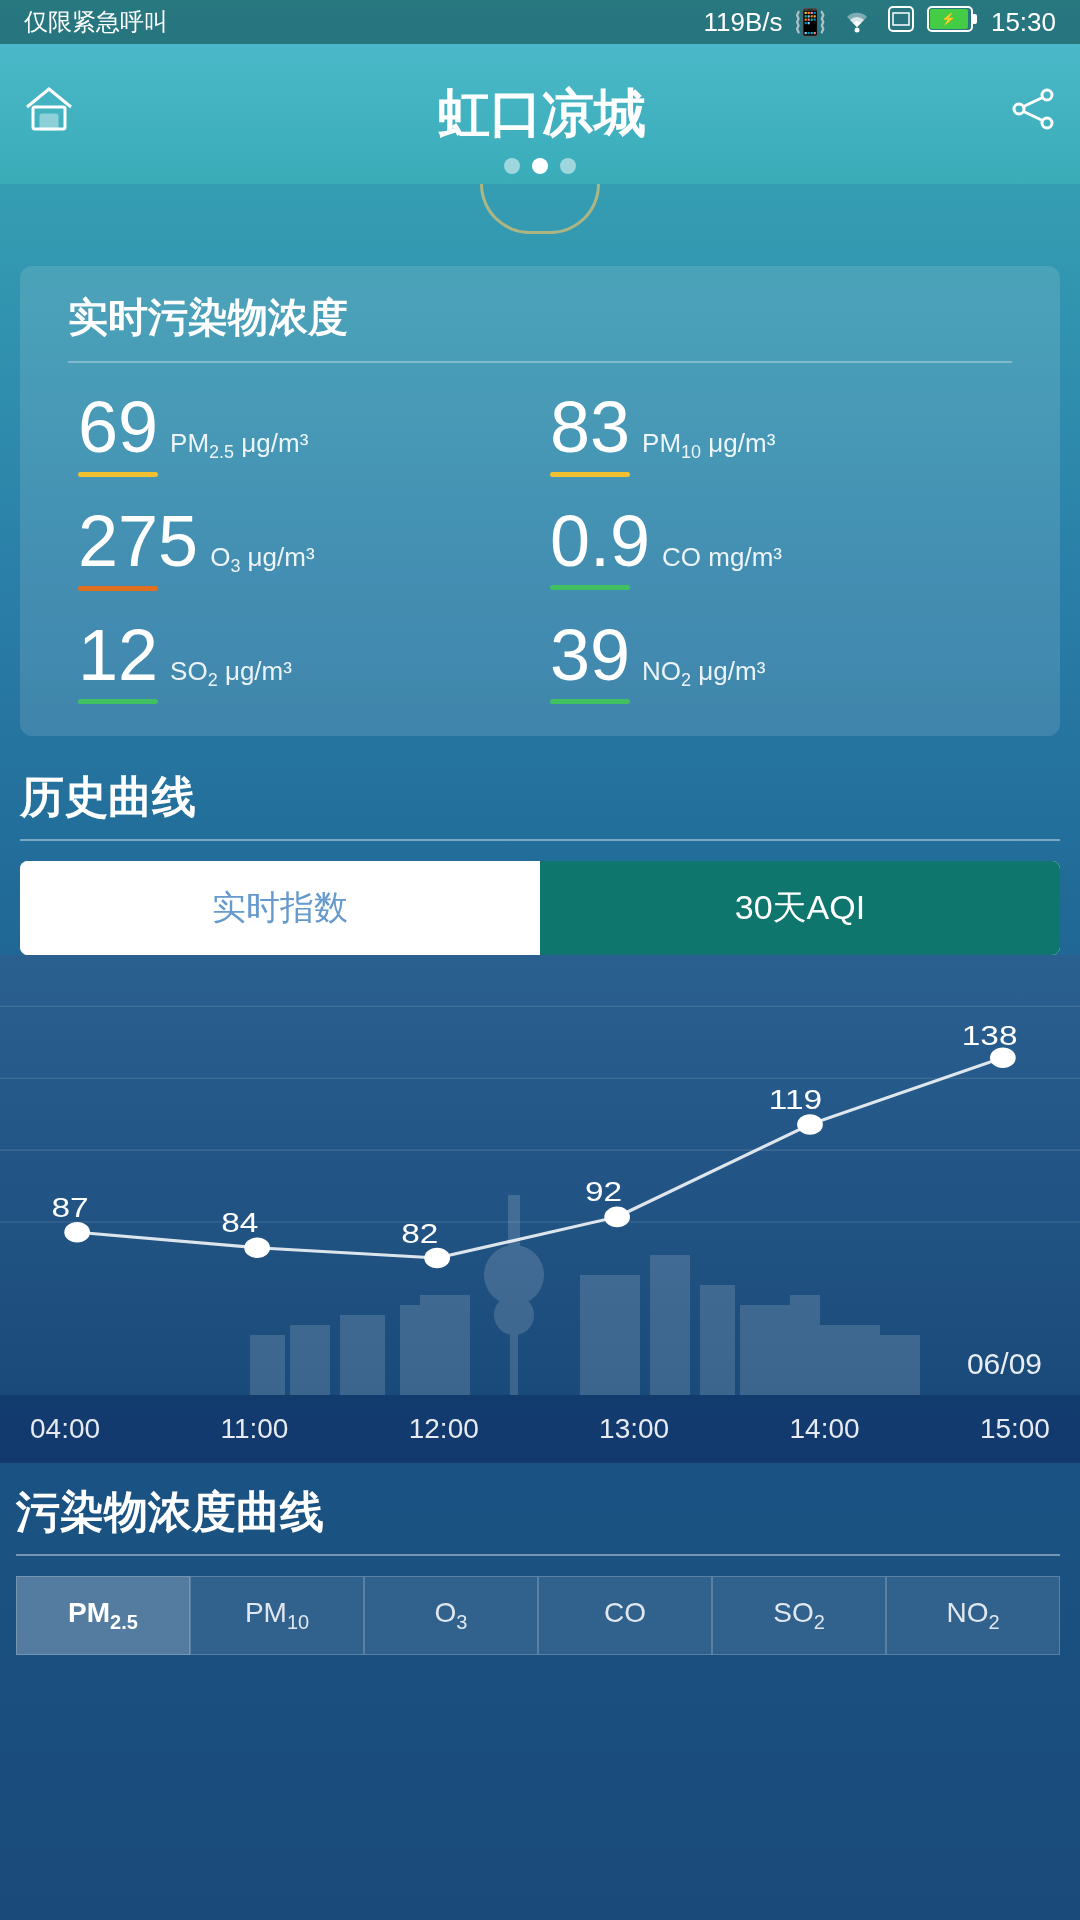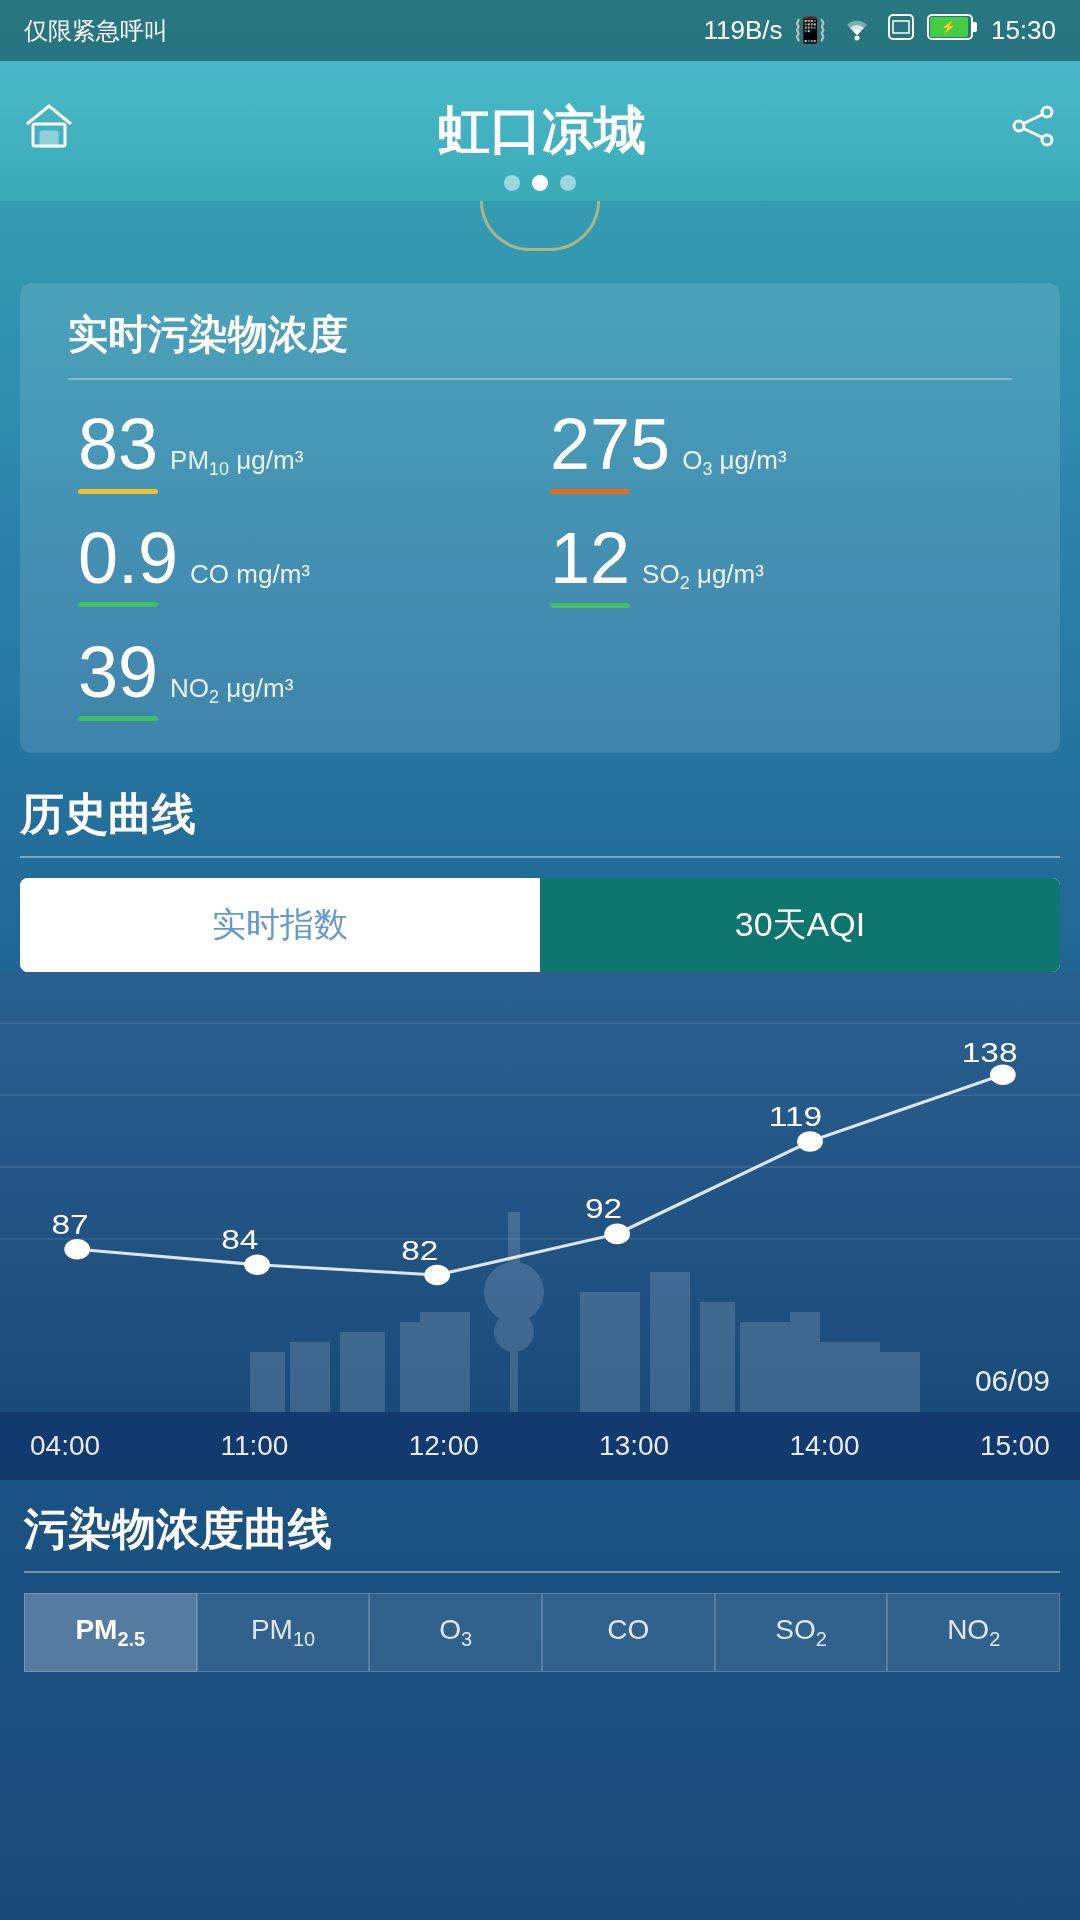--- a/index.html
+++ b/index.html
@@ -9,21 +9,21 @@
       min-height: 1920px;
       font-family: 'Arial', sans-serif;
       background: linear-gradient(180deg, #3aacb8 0%, #2a7fa8 30%, #1a5a8a 60%, #1a4a7a 100%);
       color: white;
       overflow-x: hidden;
     }
 
     
     .status-bar {
       width: 100%;
-      height: 61px;
+      height: 44px;
       background: rgba(0,0,0,0.3);
       display: flex;
       align-items: center;
       justify-content: space-between;
       padding: 0 24px;
       font-size: 26px;
       color: white;
       gap: 36px;
     }
     .status-bar-left { font-size: 24px; }
@@ -192,40 +192,40 @@
       height: 440px;
       overflow: hidden;
     }
     .chart-svg {
       width: 100%;
       height: 380px;
     }
     .chart-date {
       position: absolute;
       bottom: 14px;
-      right: 30px;
+      right: 38px;
       font-size: 30px;
       color: rgba(255,255,255,0.9);
     }
 
     
     .time-axis {
       background: rgba(0,0,60,0.3);
       display: flex;
       justify-content: space-between;
       padding: 18px 30px;
     }
     .time-label {
       font-size: 28px;
       color: rgba(255,255,255,0.9);
     }
 
     
     .bottom-section {
-      margin: 20px 20px 0 24px;
+      margin: 20px 20px 0 16px;
     }
 
     
     .pollutant-tabs {
       display: flex;
       gap: 0;
       margin-top: 20px;
     }
     .pollutant-tab {
       flex: 1;
@@ -324,20 +324,27 @@
 
 <div class="top-preview">
   <div class="circle-preview"></div>
 </div>
 
 <div class="pollution-card">
   <div class="card-title">实时污染物浓度</div>
   <div class="card-divider"></div>
   <div class="pollutant-grid">
 
+    <div class="pollutant-item">
+      <div class="pollutant-row">
+        <span class="pollutant-value">69</span>
+        <span class="pollutant-label">PM<sub>2.5</sub> μg/m³</span>
+      </div>
+      <div class="indicator-bar bar-yellow"></div>
+    </div>
 
     <div class="pollutant-item">
       <div class="pollutant-row">
         <span class="pollutant-value">83</span>
         <span class="pollutant-label">PM<sub>10</sub> μg/m³</span>
       </div>
       <div class="indicator-bar bar-yellow"></div>
     </div>
 
     <div class="pollutant-item">

